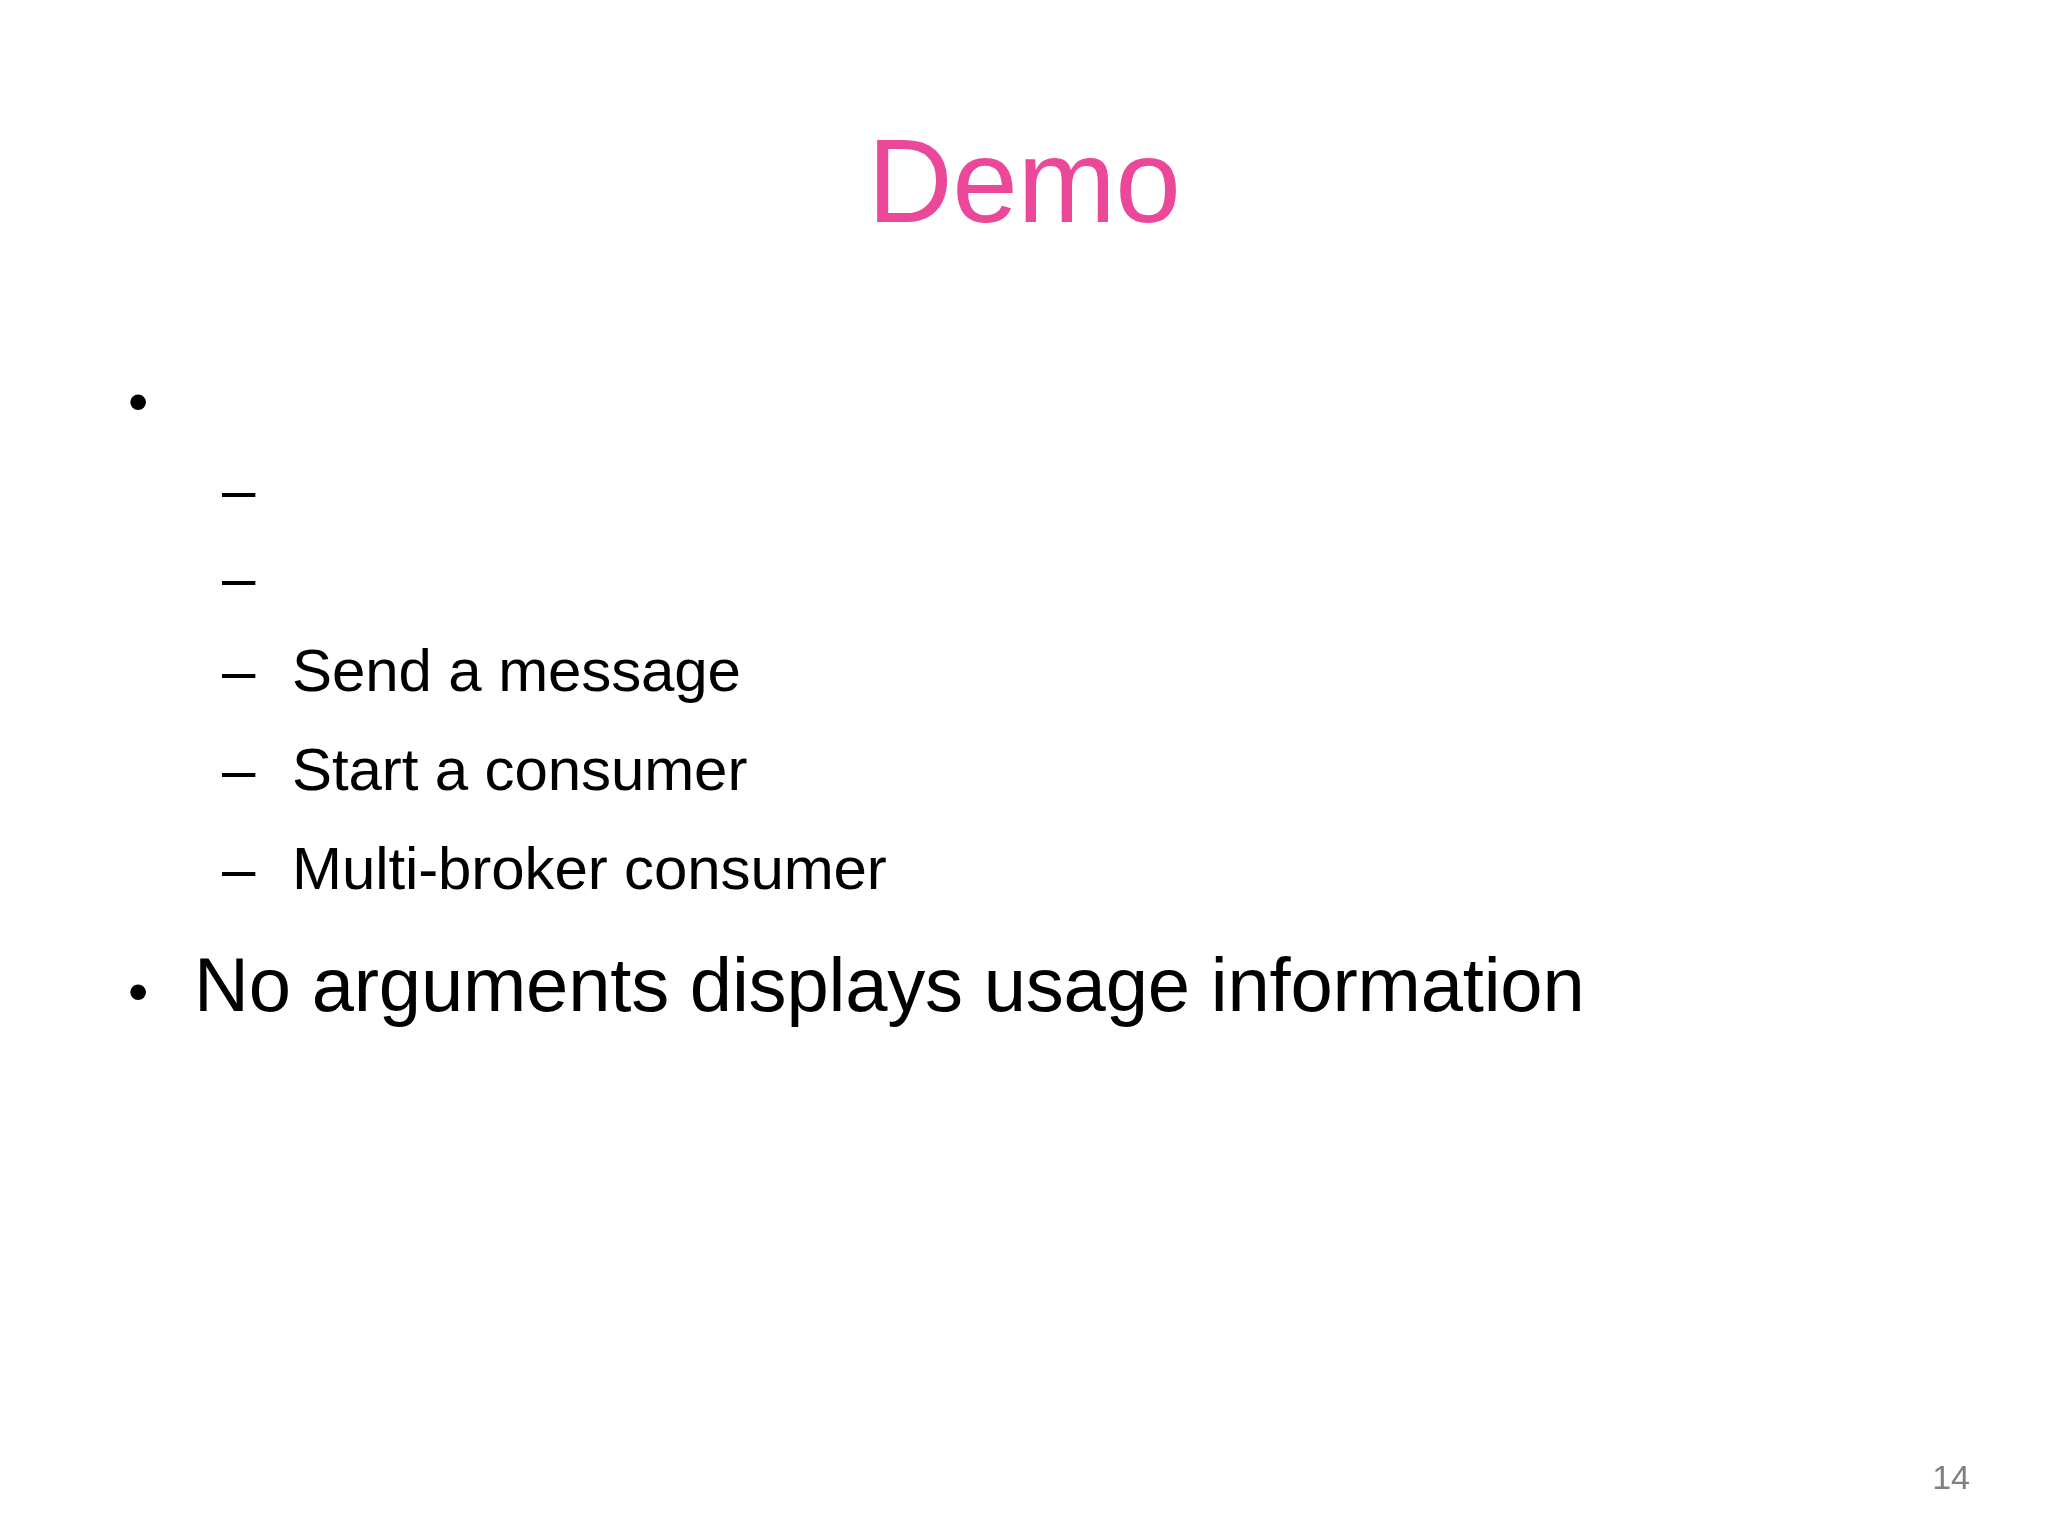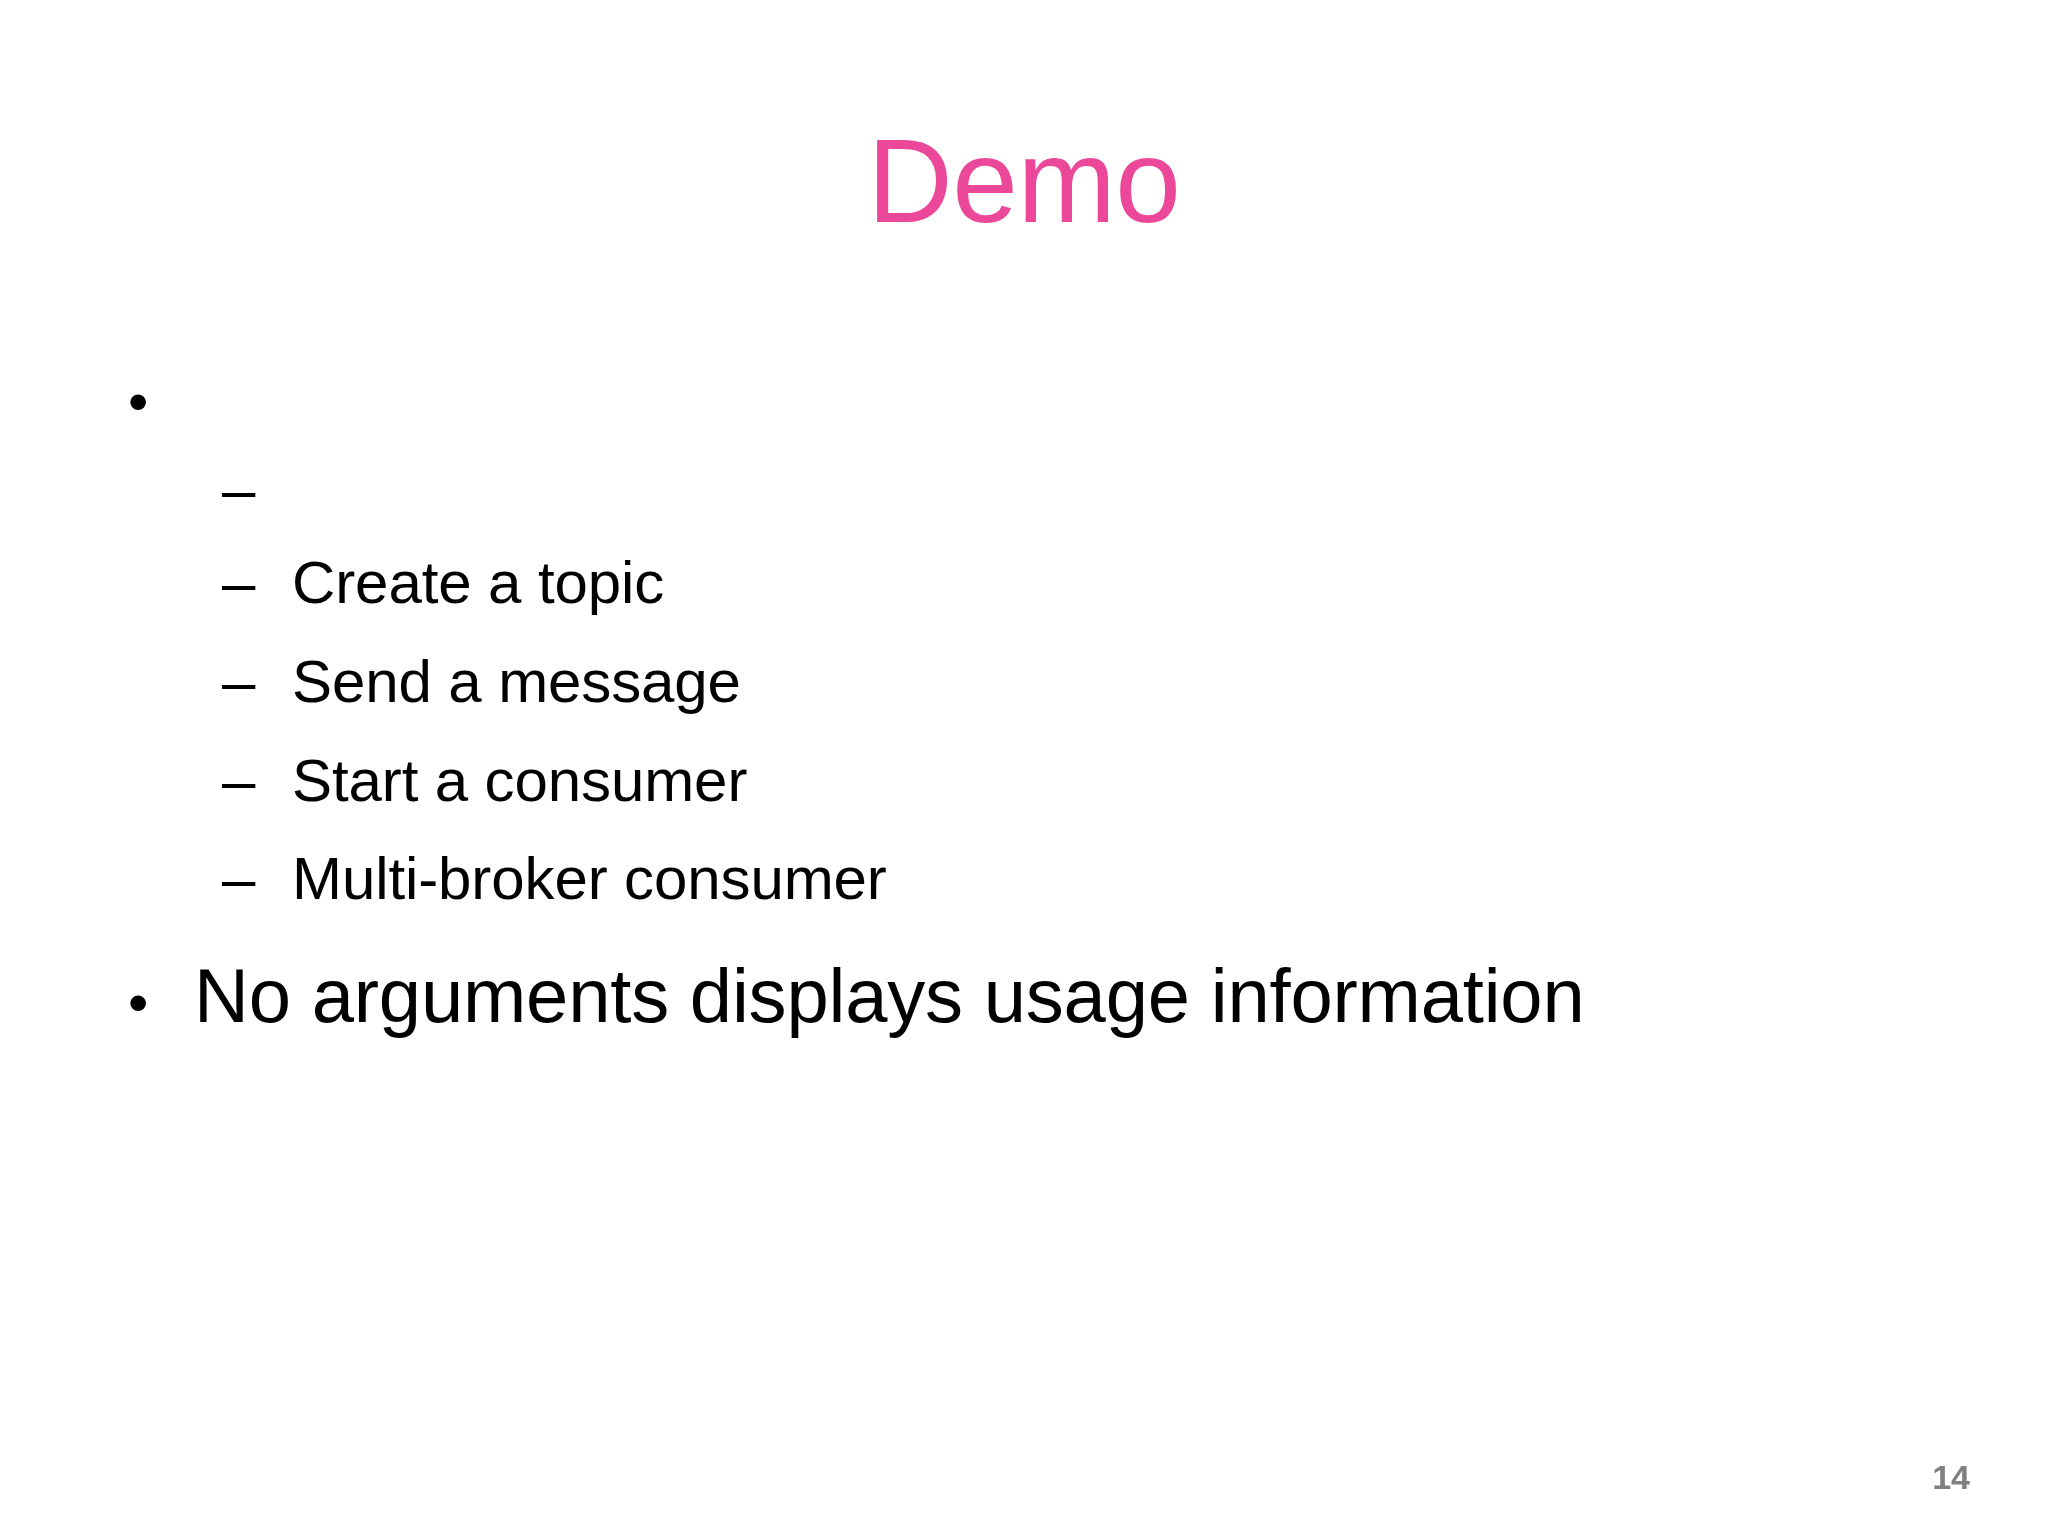--- a/index.html
+++ b/index.html
@@ -101,21 +101,21 @@
     margin-bottom: 36px;
   }
 
   
   .page-number {
     position: absolute;
     right: 78px;
     bottom: 42px;
     font-size: 34px;
     color: #808080;
-    font-weight: 700;
+    font-weight: 400;
     line-height: 1;
   }
 </style>
 </head>
 <body>
 
 <div class="slide">
 
   <div class="slide-title">Demo</div>
 
@@ -126,21 +126,20 @@
     </div>
 
     <div class="sub-group">
 
       <div class="bullet-row lvl2">
         <span class="marker">–</span>
       </div>
 
       <div class="bullet-row lvl2">
         <span class="marker">–</span>
-        <span class="label">Create a topic</span>
       </div>
 
       <div class="bullet-row lvl2">
         <span class="marker">–</span>
         <span class="label">Send a message</span>
       </div>
 
       <div class="bullet-row lvl2">
         <span class="marker">–</span>
         <span class="label">Start a consumer</span>

